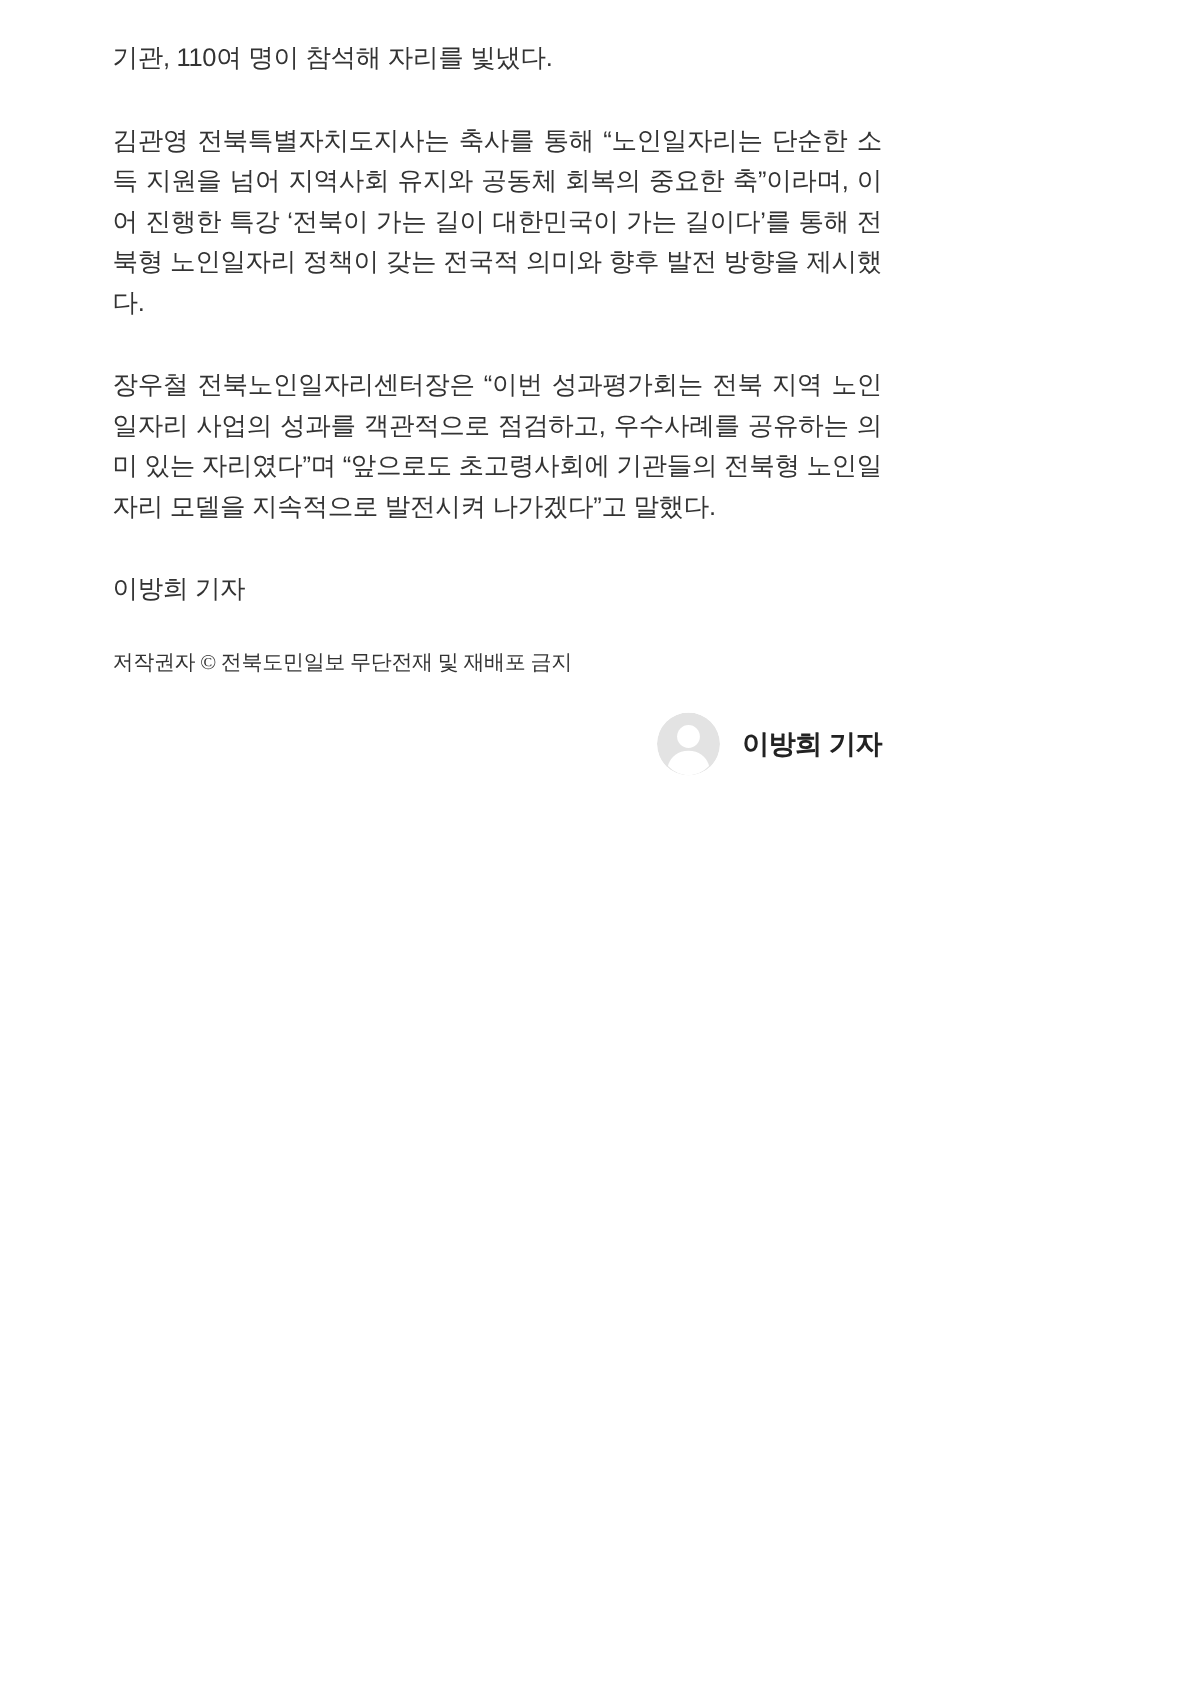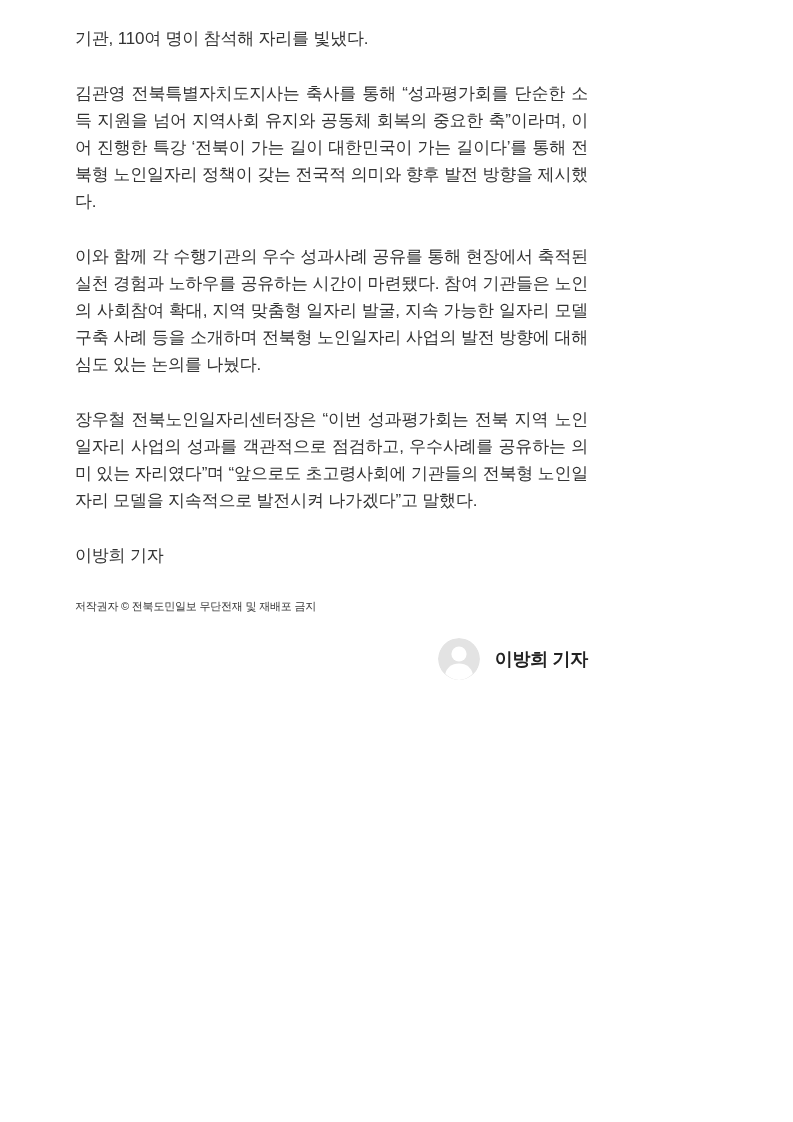--- a/index.html
+++ b/index.html
@@ -29,25 +29,26 @@
     word-break:normal;
     letter-spacing:-0.2px;
     color:var(--text);
     margin:0 0 28px 0;
   }
   .byline{
     text-align:left;
     margin:0 0 27px 0;
   }
   .copyright{
-    font-size:11px;
+    font-size:14px;
     line-height:20px;
     color:var(--text);
     letter-spacing:-0.2px;
     margin:0 0 22px 0;
+    font-family:Liberation Serif, serif;
   }
   .reporter-row{
     display:flex;
     justify-content:flex-end;
     align-items:center;
     gap:15px;
     margin-top:0;
     cursor:pointer;
   }
   .avatar{
@@ -64,22 +65,21 @@
     color:var(--reporter_text);
     letter-spacing:-0.3px;
   }
 </style>
 </head>
 <body>
 
 <div class="page">
 
   <p class="para">기관, 110여 명이 참석해 자리를 빛냈다.</p>
-  <p class="para">김관영 전북특별자치도지사는 축사를 통해 “성과평가회를 단순한 소득 지원을 넘어 지역사회 유지와 공동체 회복의 중요한 축”이라며, 이어 진행한 특강 ‘전북이 가는 길이 대한민국이 가는 길이다’를 통해 전북형 노인일자리 정책이 갖는 전국적 의미와 향후 발전 방향을 제시했다.</p>
-  <p class="para">이와 함께 각 수행기관의 우수 성과사례 공유를 통해 현장에서 축적된 실천 경험과 노하우를 공유하는 시간이 마련됐다. 참여 기관들은 노인의 사회참여 확대, 지역 맞춤형 일자리 발굴, 지속 가능한 일자리 모델 구축 사례 등을 소개하며 전북형 노인일자리 사업의 발전 방향에 대해 심도 있는 논의를 나눴다.</p>
+  <p class="para">김관영 전북특별자치도지사는 축사를 통해 “노인일자리는 단순한 소득 지원을 넘어 지역사회 유지와 공동체 회복의 중요한 축”이라며, 이어 진행한 특강 ‘전북이 가는 길이 대한민국이 가는 길이다’를 통해 전북형 노인일자리 정책이 갖는 전국적 의미와 향후 발전 방향을 제시했다.</p>
   <p class="para">장우철 전북노인일자리센터장은 “이번 성과평가회는 전북 지역 노인일자리 사업의 성과를 객관적으로 점검하고, 우수사례를 공유하는 의미 있는 자리였다”며 “앞으로도 초고령사회에 기관들의 전북형 노인일자리 모델을 지속적으로 발전시켜 나가겠다”고 말했다.</p>
 
   <p class="para byline">이방희 기자</p>
 
   <p class="copyright">저작권자 © 전북도민일보 무단전재 및 재배포 금지</p>
 
   <div class="reporter-row">
     <span class="avatar">
       <svg width="42" height="42" viewBox="0 0 42 42" xmlns="http://www.w3.org/2000/svg">
         <circle cx="21" cy="21" r="21" fill="var(--avatar_bg)"></circle>

